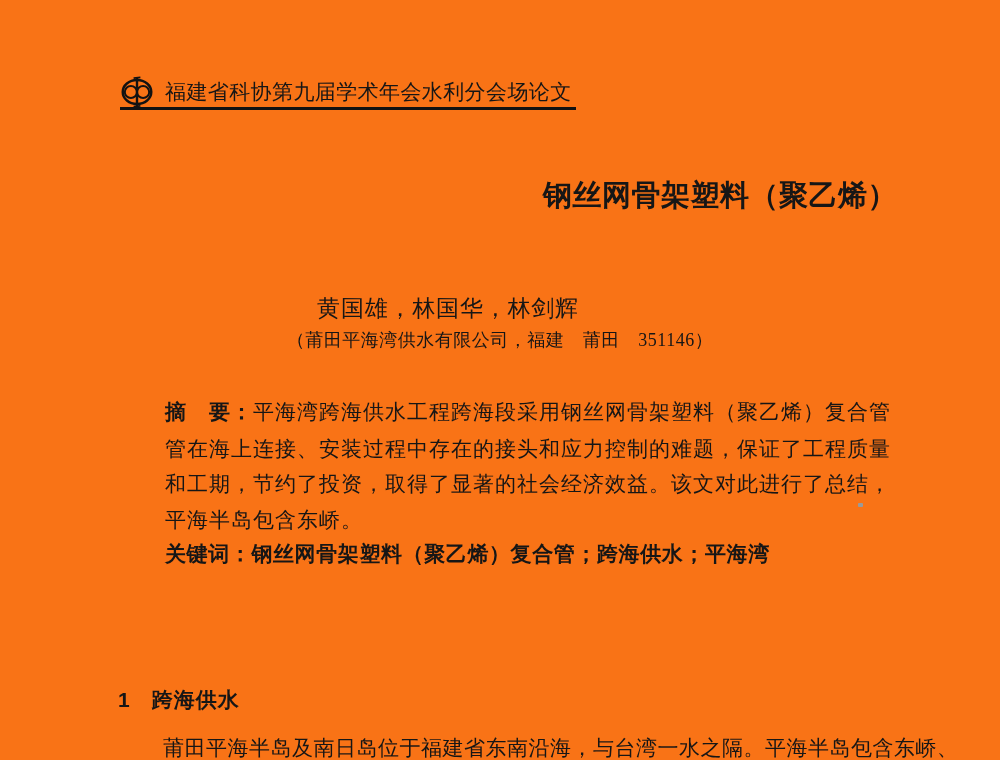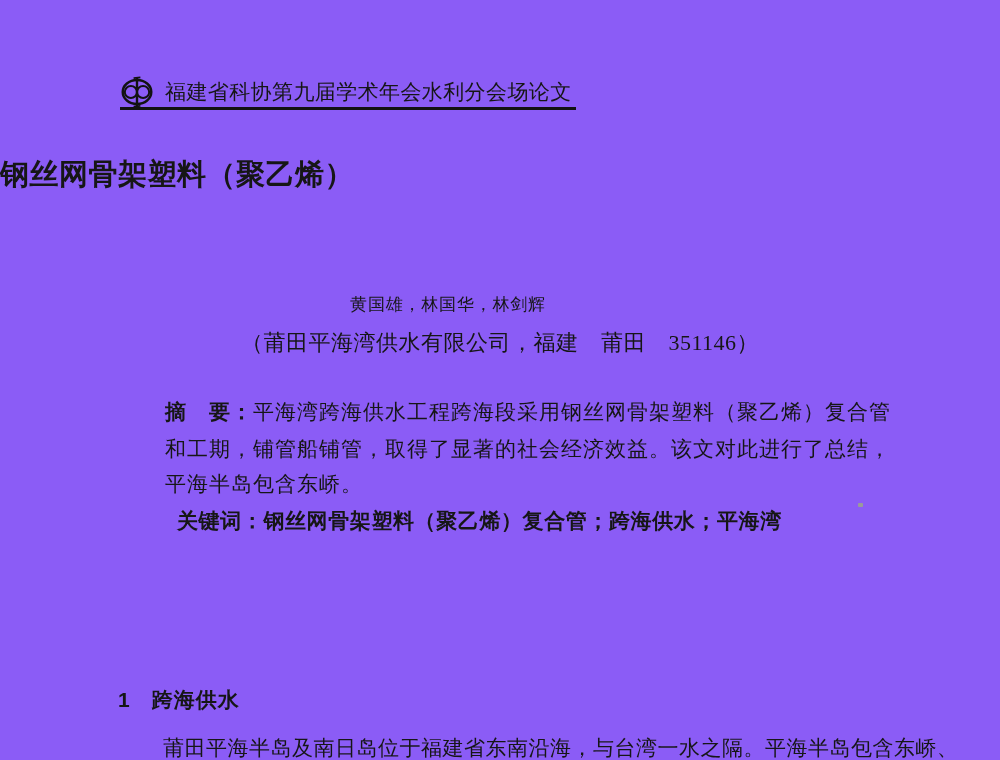--- a/index.html
+++ b/index.html
@@ -1,68 +1,68 @@
 <!DOCTYPE html>
 <html><head>
 <meta charset="utf-8">
 <style>
   html,body{margin:0;padding:0;background:#e8e8e8;}
   .page{
     position:relative;
     width:1000px;height:760px;
     margin:0 auto;
-    background:#8b5cf6;
+    background:#f97316;
     color:#161616;
     font-family:"Liberation Serif","DejaVu Serif",serif;
     overflow:hidden;
   }
   
   .header{
     position:absolute;left:120px;top:76px;height:32px;
     display:flex;align-items:center;
   }
   .header .logo{display:inline-block;margin-right:11px;line-height:0;}
   .header .htext{
     font-size:21px;letter-spacing:0.4px;white-space:nowrap;
     font-family:"Liberation Serif","DejaVu Serif",serif;
   }
   .header-rule{
     position:absolute;left:120px;top:107px;width:456px;height:3px;
     background:#121212;
   }
   
   .title{
-    position:absolute;left:0;top:153px;width:897px;
-    text-align:left;line-height:42px;
+    position:absolute;left:0;top:174px;width:897px;
+    text-align:right;line-height:42px;
     font-family:"Liberation Sans","DejaVu Sans",sans-serif;
     font-weight:bold;font-size:29px;letter-spacing:0.5px;
     white-space:nowrap;
   }
   
   .authors{
     position:absolute;left:0;top:293px;width:896px;text-align:center;
-    font-size:17px;letter-spacing:0.8px;white-space:nowrap;
+    font-size:23px;letter-spacing:0.8px;white-space:nowrap;
   }
   .affiliation{
     position:absolute;left:0;top:328px;width:1000px;text-align:center;
-    font-size:22px;letter-spacing:0.5px;white-space:nowrap;
+    font-size:18px;letter-spacing:0.5px;white-space:nowrap;
   }
   
   .abstract{
     position:absolute;left:165px;top:395px;width:760px;
     font-size:21px;letter-spacing:1px;line-height:35.5px;
     white-space:nowrap;
   }
   .abstract .bold-label{
     font-family:Liberation Mono, monospace;
     font-weight:bold;
   }
   .abstract .kwline{
-    font-family:Liberation Sans, sans-serif;
-    font-weight:bold;letter-spacing:0.6px;margin-left:12px;
+    font-family:Liberation Mono, monospace;
+    font-weight:bold;letter-spacing:0.6px;
   }
   
   .section-heading{
     position:absolute;left:118px;top:686px;
     font-family:"Liberation Sans","DejaVu Sans",sans-serif;
     font-weight:bold;font-size:21px;letter-spacing:1px;
     display:flex;align-items:baseline;white-space:nowrap;
   }
   .section-heading .num{margin-right:21px;}
   
@@ -100,21 +100,22 @@
     <div>钢丝网骨架塑料（聚乙烯）</div>
   </div>
 
   <div class="authors">黄国雄，林国华，林剑辉</div>
   <div class="affiliation">（莆田平海湾供水有限公司，福建　莆田　351146）</div>
 
   <div class="abstract">
     <div>
       <span class="bold-label">摘　要：</span><span>平海湾跨海供水工程跨海段采用钢丝网骨架塑料（聚乙烯）复合管</span>
     </div>
-    <div>和工期，铺管船铺管，取得了显著的社会经济效益。该文对此进行了总结，</div>
+    <div>管在海上连接、安装过程中存在的接头和应力控制的难题，保证了工程质量</div>
+    <div>和工期，节约了投资，取得了显著的社会经济效益。该文对此进行了总结，</div>
     <div>平海半岛包含东峤。</div>
     <div class="kwline">
       <span>关键词：</span><span>钢丝网骨架塑料（聚乙烯）复合管；跨海供水；平海湾</span>
     </div>
   </div>
 
   <div class="section-heading">
     <span class="num">1</span>
     <span>跨海供水</span>
   </div>

